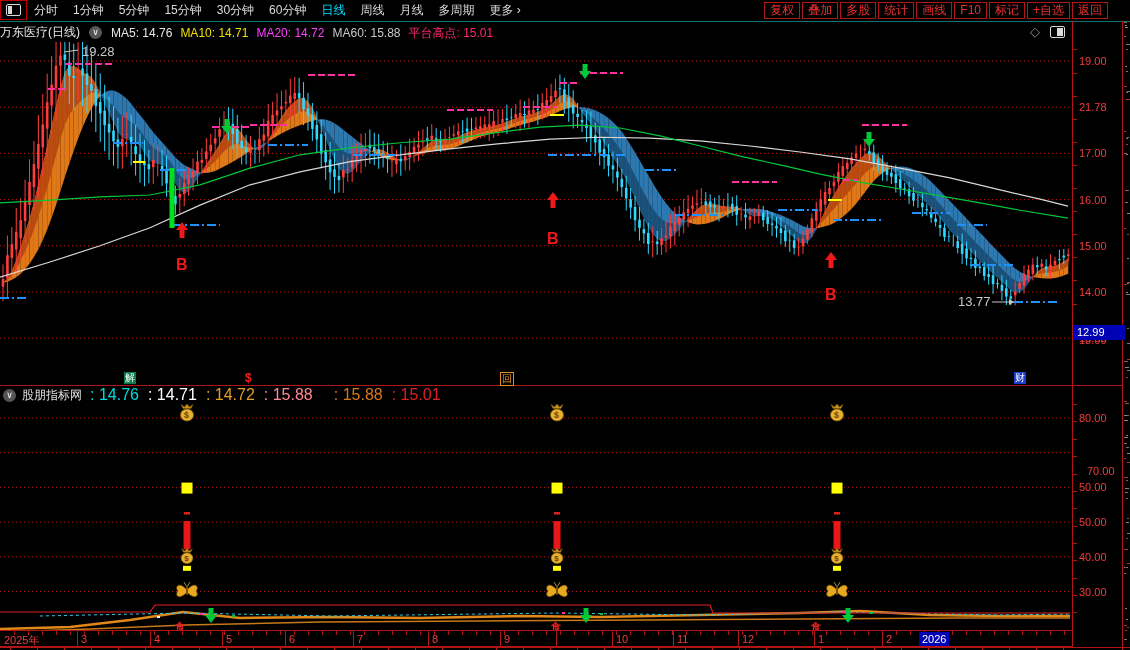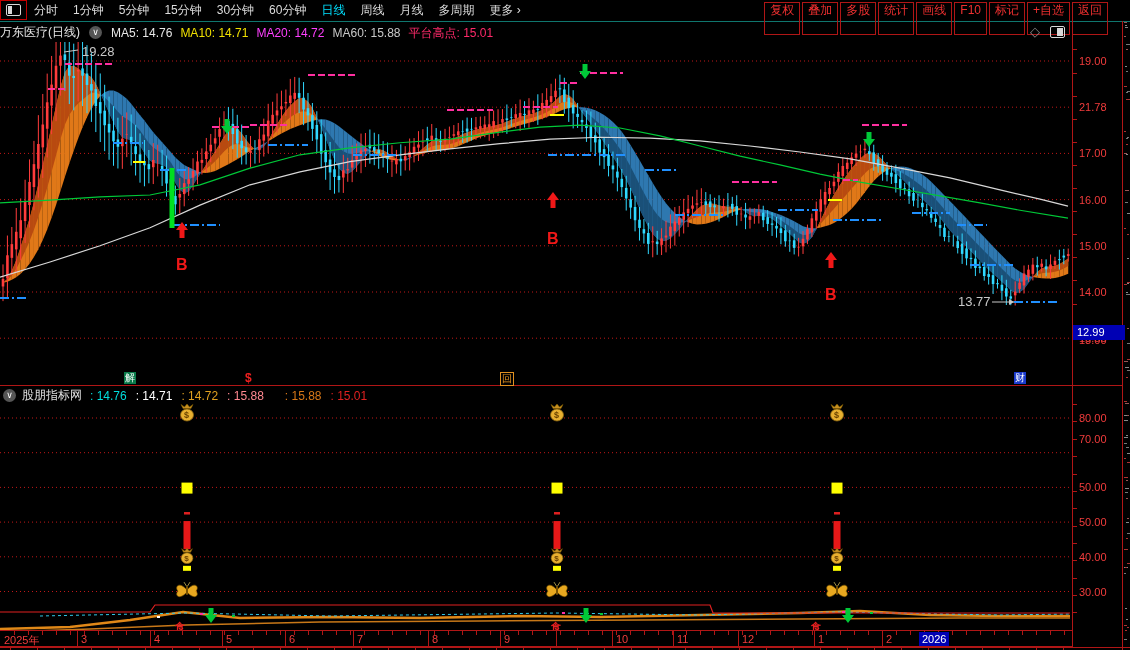--- a/index.html
+++ b/index.html
@@ -7,40 +7,40 @@
        font-family:"Liberation Sans","DejaVu Sans",sans-serif;-webkit-font-smoothing:none;}
   
   #topbar{position:absolute;left:0;top:0;width:1130px;height:21px;background:#000;border-bottom:1px solid #0f766e;}
   #winiconbox{position:absolute;left:0;top:0;width:27px;height:20px;border:1px solid #c00000;box-sizing:border-box;display:flex;align-items:center;justify-content:center;}
   .winicon{display:inline-block;width:13px;height:10px;border:1px solid #d8d8d8;border-radius:2px;position:relative;}
   .winicon::after{content:"";position:absolute;left:1px;top:1px;bottom:1px;width:4px;background:#d8d8d8;}
   .winicon.right::after{left:auto;right:1px;width:6px;}
   #menu{position:absolute;left:34px;top:0;height:21px;display:flex;align-items:center;gap:15px;}
   .menu-item{color:#dcdcdc;font-size:12px;cursor:default;white-space:nowrap;}
   .menu-item.active{color:#00e0ff;}
-  #topbtns{position:absolute;right:22px;top:2px;height:33px;display:flex;gap:2px;}
+  #topbtns{position:absolute;right:22px;top:2px;height:17px;display:flex;gap:2px;}
   .topbtn{border:1px solid #b01616;color:#f03030;font-size:12px;line-height:15px;padding:0 5px;white-space:nowrap;}
   
   #titlebar{position:absolute;left:0;top:22px;width:1070px;height:20px;display:flex;align-items:center;gap:9px;padding-left:0;}
   #titlebar .sym{color:#e8e8e8;font-size:12px;}
   .circlechev{display:inline-block;width:13px;height:13px;border-radius:50%;background:#555;color:#fff;
       font-size:9px;line-height:13px;text-align:center;}
   .ma{font-size:12px;white-space:nowrap;}
   #tr-icons{position:absolute;left:1030px;top:24px;display:flex;gap:10px;align-items:center;}
   #diamond{color:#909090;font-size:13px;}
   
   .axis-label{position:absolute;color:#f23c3c;font-size:11px;left:1079px;}
   #lastbox{position:absolute;left:1073px;top:325px;width:48px;height:15px;background:#0000b4;color:#fff;
       font-size:11px;line-height:15px;padding-left:4px;z-index:5;}
   
   .redline{position:absolute;background:#b01616;}
   
   #subrow{position:absolute;left:0;top:387px;height:16px;display:flex;align-items:center;gap:0;padding-left:3px;}
   #subrow .name{color:#e0e0e0;font-size:12px;margin-left:6px;margin-right:8px;}
-  #subrow .val{font-size:12px;margin-right:9px;white-space:nowrap;}
+  #subrow .val{font-size:16px;margin-right:9px;white-space:nowrap;}
   
   .evt{position:absolute;font-size:10px;line-height:12px;z-index:4;}
   
   #xaxis{position:absolute;left:0;top:630px;width:1072px;height:17px;border-top:1px solid #b01616;border-bottom:1px solid #b01616;box-sizing:border-box;background:#000;}
   .xlab{position:absolute;top:2px;color:#f23c3c;font-size:11px;}
   .xtick{position:absolute;top:0;width:1px;background:#b01616;}
   #nextyear{position:absolute;top:1px;background:#0000b4;color:#fff;font-size:11px;padding:0 3px;line-height:14px;}
   
   #watermark{position:absolute;left:1007px;top:600px;width:123px;height:50px;background:#3f3f3f;z-index:9;
       display:flex;flex-direction:column;align-items:center;justify-content:center;color:#fff;}
@@ -1231,21 +1231,21 @@
       </g>
       <path d="M208.5,608 h5 v7 h3.5 l-6,8 -6,-8 h3.5 z" fill="#00c838"></path>
       <path d="M583.5,608 h5 v7 h3.5 l-6,8 -6,-8 h3.5 z" fill="#00c838"></path>
       <path d="M845.5,608 h5 v7 h3.5 l-6,8 -6,-8 h3.5 z" fill="#00c838"></path>
       <text x="175" y="630" fill="#e82020" font-size="10" font-weight="bold">食</text>
       <text x="551" y="630" fill="#e82020" font-size="10" font-weight="bold">食</text>
       <text x="811" y="630" fill="#e82020" font-size="10" font-weight="bold">食</text>
     </svg>
   <div id="axis-sub">
       <div class="axis-label" style="top: 412px;">80.00</div>
-      <div class="axis-label" style="top: 433px;">70.00</div>
+      <div class="axis-label" style="top: 465px; margin-left: 8px;">70.00</div>
       <div class="axis-label" style="top: 481.4px;">50.00</div>
       <div class="axis-label" style="top: 516.1px;">50.00</div>
       <div class="axis-label" style="top: 550.8px;">40.00</div>
       <div class="axis-label" style="top: 585.5px;">30.00</div>
       <div class="redline" style="left: 1072px; top: 404px; width: 5px; height: 1px;"></div>
       <div class="redline" style="left: 1072px; top: 421px; width: 5px; height: 1px;"></div>
       <div class="redline" style="left: 1072px; top: 439px; width: 5px; height: 1px;"></div>
       <div class="redline" style="left: 1072px; top: 456px; width: 5px; height: 1px;"></div>
       <div class="redline" style="left: 1072px; top: 474px; width: 5px; height: 1px;"></div>
       <div class="redline" style="left: 1072px; top: 491px; width: 5px; height: 1px;"></div>

